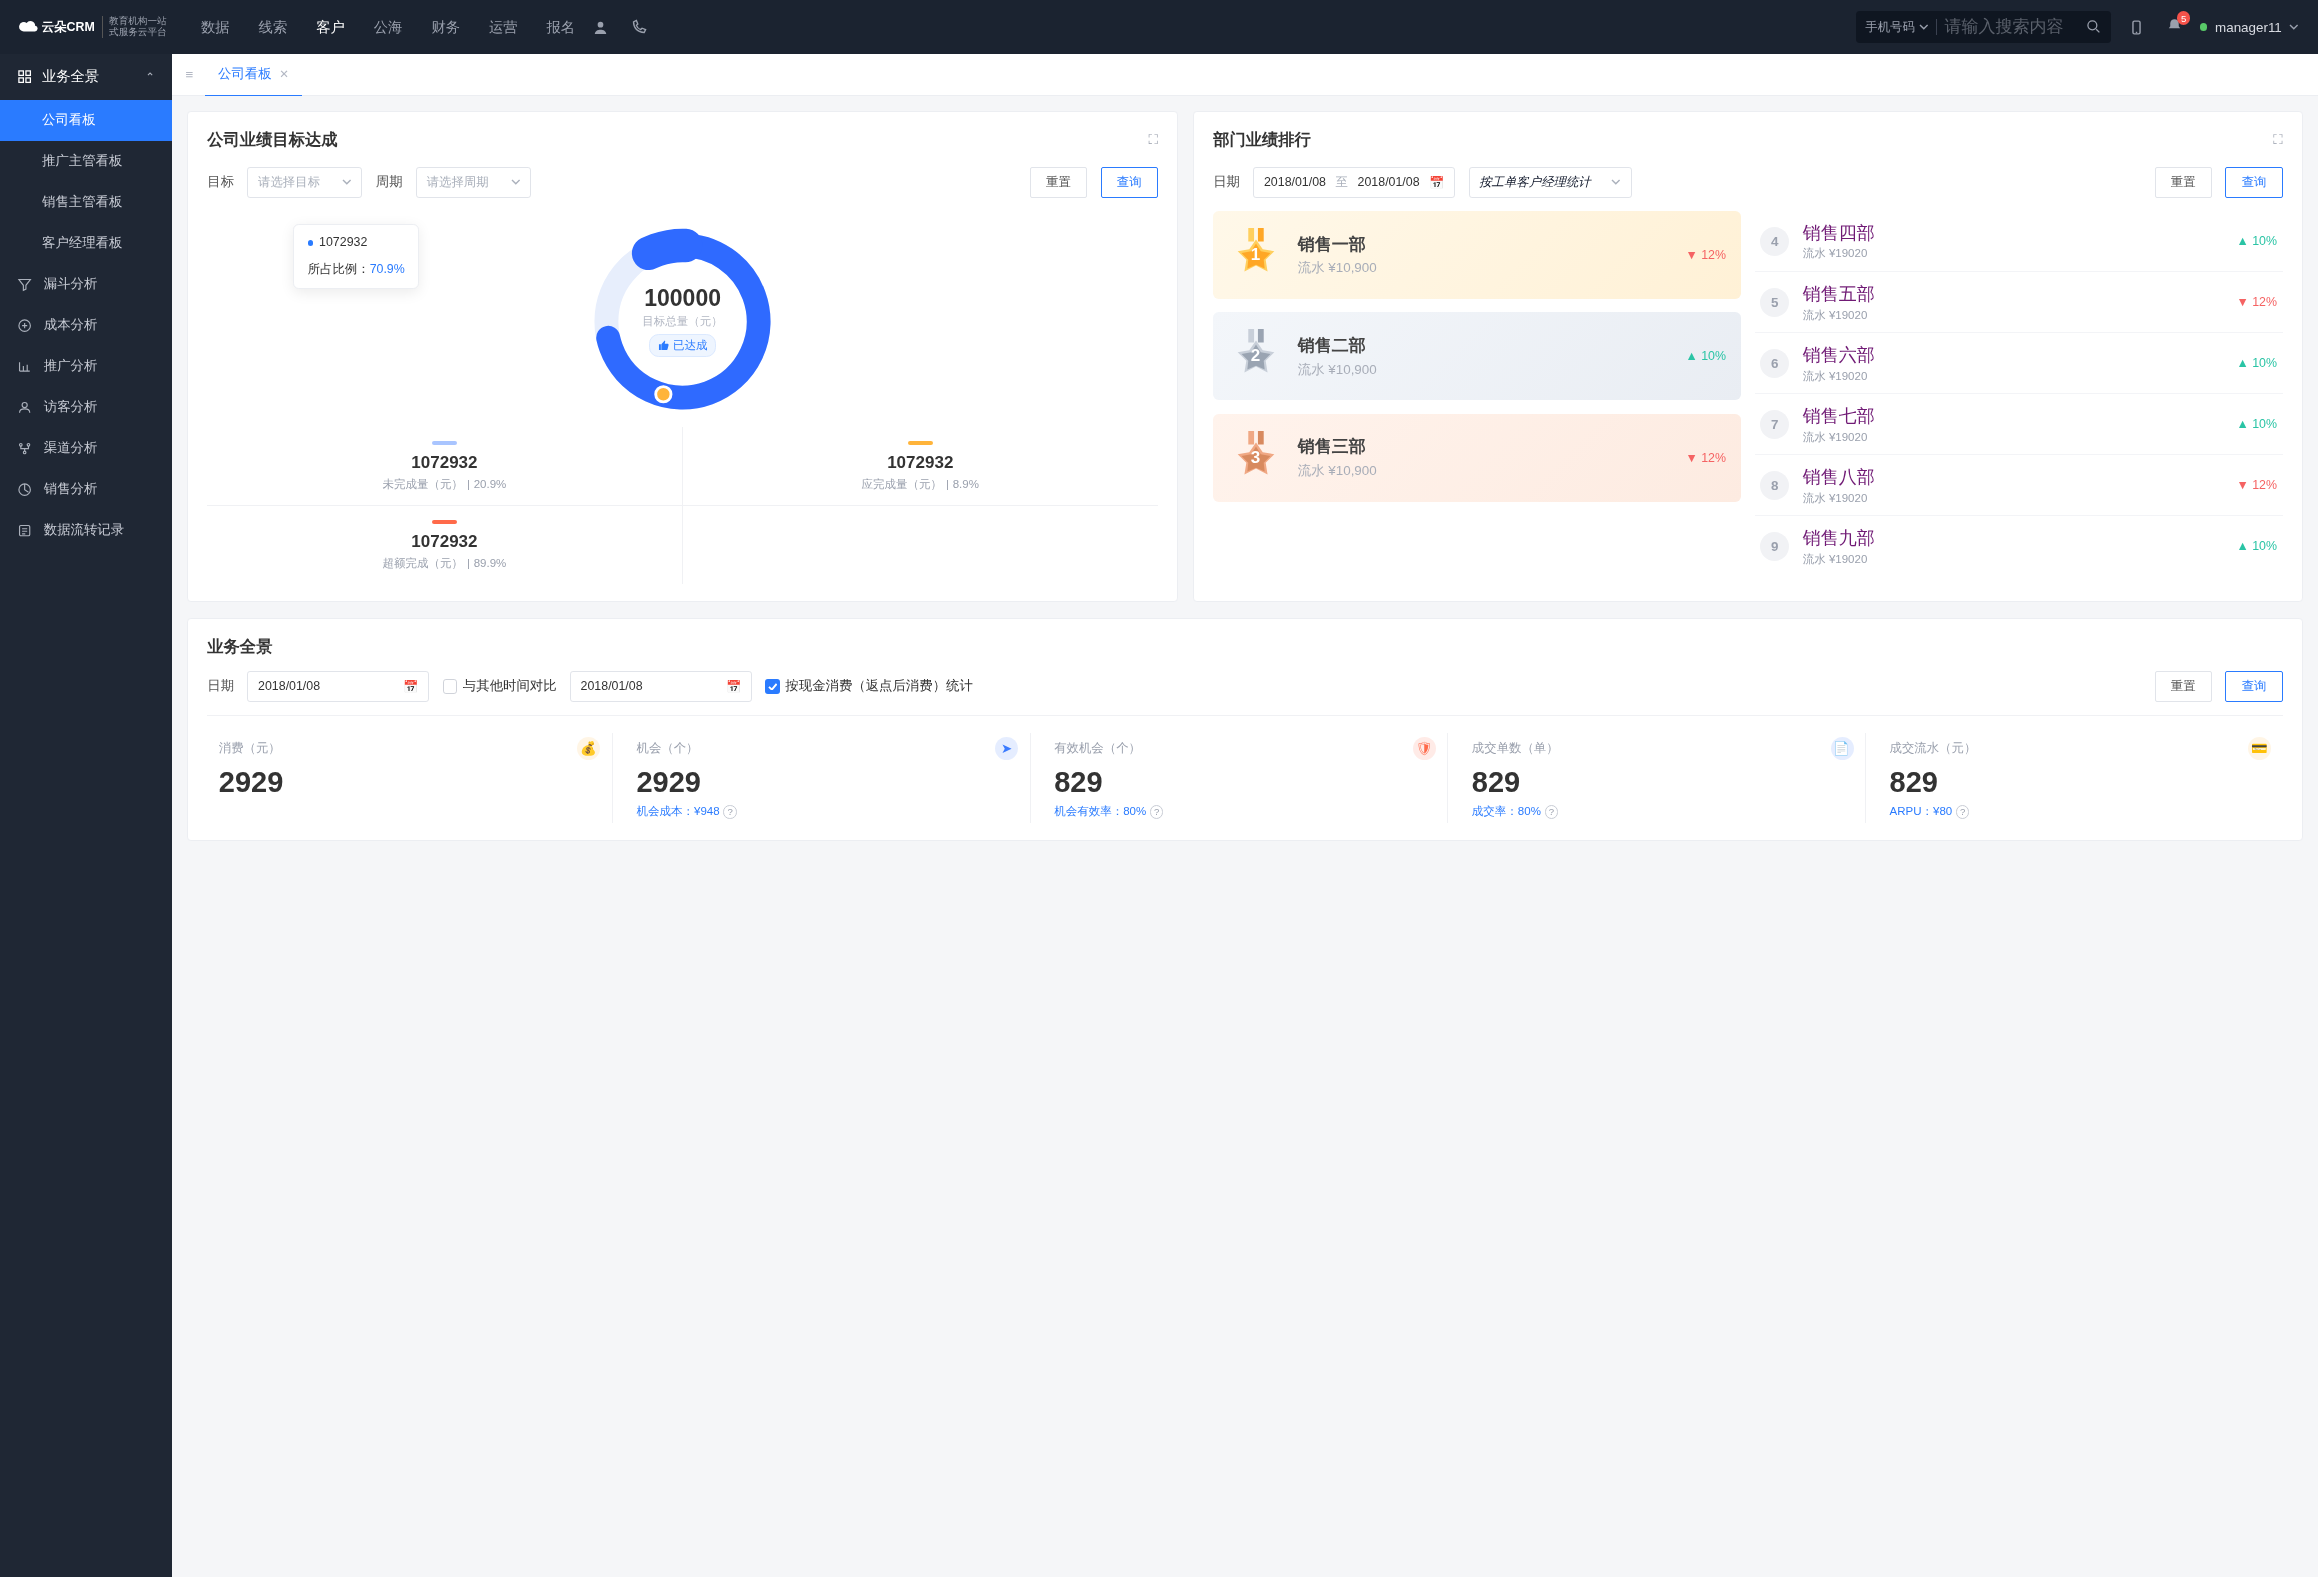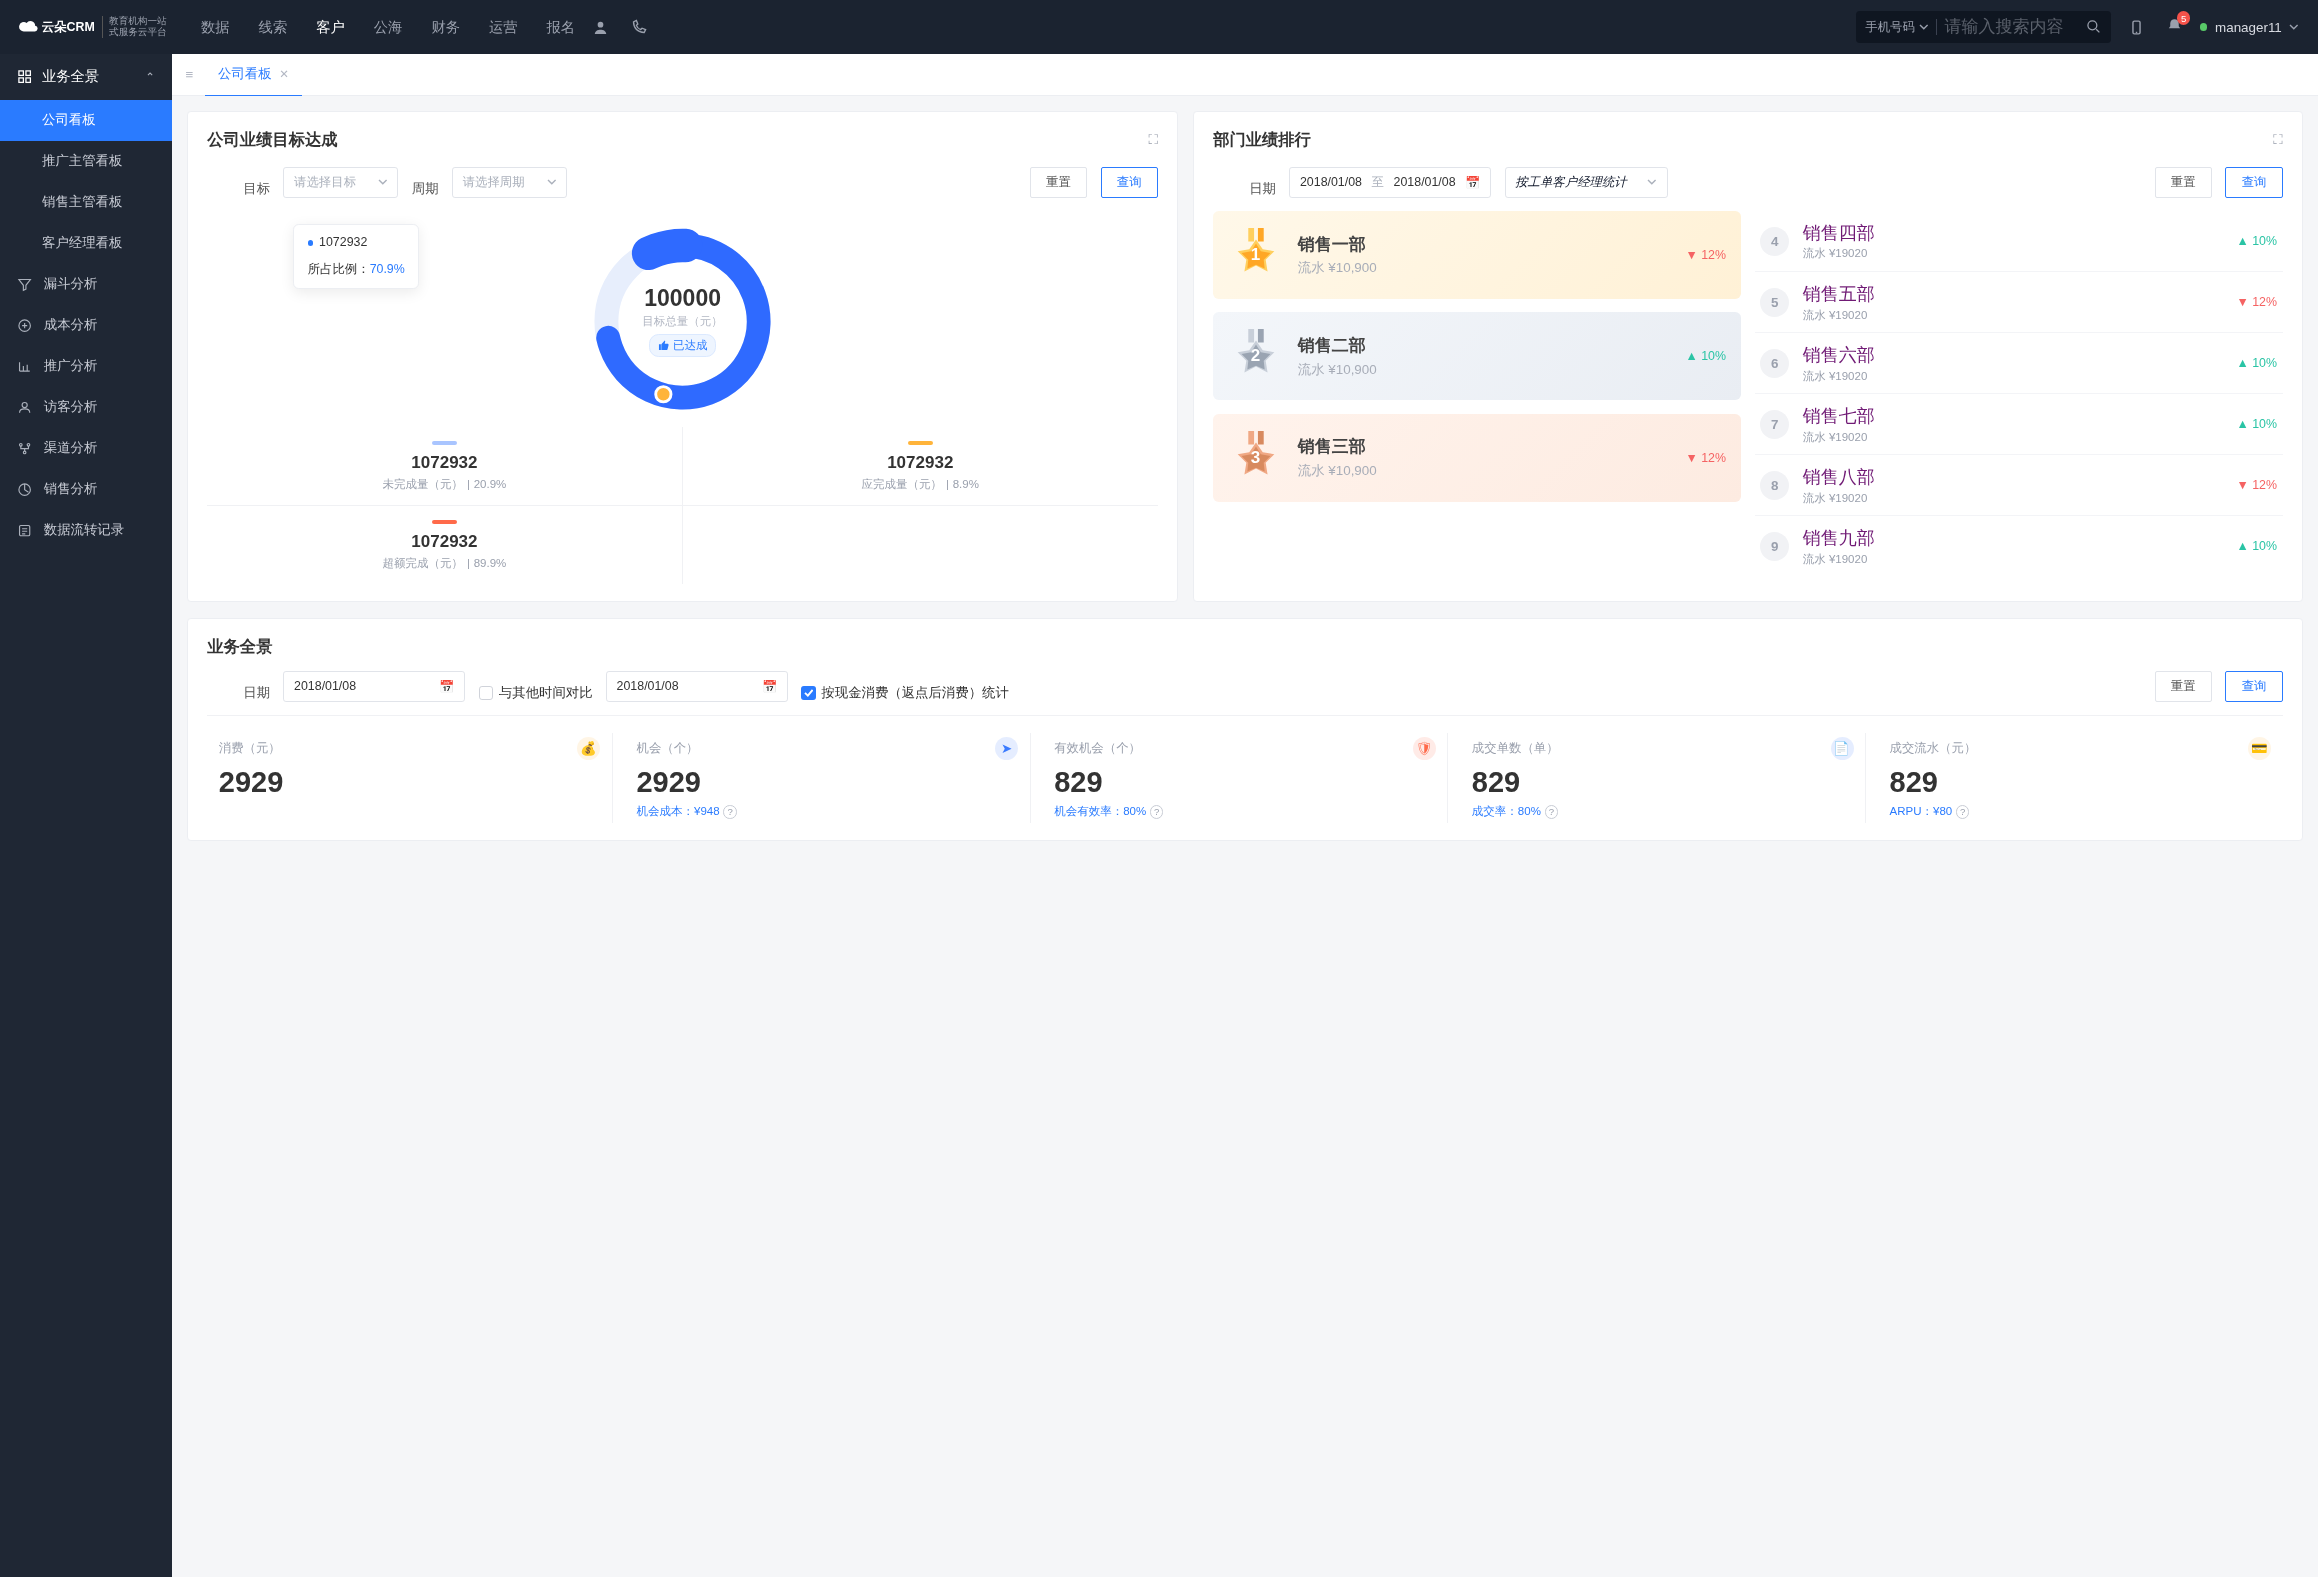--- a/index.html
+++ b/index.html
@@ -42,21 +42,21 @@
 .tab-chip { border-bottom: 1.9px solid #2a7bff; padding: 11.5px 13.4px; display: flex; align-items: center; gap: 7.6px; color: #2a7bff; }
 .tab-close { color: #b2b7c3; font-size: 11.5px; cursor: pointer; }
 
 .workspace { padding: 15.3px; display: grid; grid-template-columns: 1fr 1.12fr; gap: 15.3px; }
 .card { background: #fff; border: 1px solid #eceef2; border-radius: 3.8px; padding: 17px 19px; }
 .card-wide { grid-column: 1 / -1; }
 .card-head { display: flex; align-items: center; justify-content: space-between; margin-bottom: 15.3px; }
 .card-title { font-size: 16.3px; font-weight: 600; color: #333; }
 .expand-icon { color: #9aa0ad; cursor: pointer; }
 
-.filter-row { display: flex; align-items: flex-end; gap: 13.4px; margin-bottom: 13.4px; flex-wrap: wrap; margin-left: 36px; }
+.filter-row { display: flex; align-items: center; gap: 13.4px; margin-bottom: 13.4px; flex-wrap: wrap; }
 .flabel { color: #555; font-size: 13.4px; }
 .select-box { border: 1px solid #e1e4ea; border-radius: 2.9px; height: 31px; padding: 0 9.6px; display: flex; align-items: center; gap: 7.6px; color: #aab0bb; font-size: 12.4px; cursor: pointer; min-width: 115px; justify-content: space-between; }
 .date-range { display: flex; align-items: center; gap: 9.6px; border: 1px solid #e1e4ea; border-radius: 2.9px; height: 31px; padding: 0 9.6px; font-size: 12.4px; color: #333; }
 .date-sep { color: #aab0bb; }
 .date-cal { color: #aab0bb; }
 .btn { height: 31px; padding: 0 15.3px; border: 1px solid #e1e4ea; border-radius: 2px; background: #fff; cursor: pointer; font-size: 12.4px; color: #555; }
 .btn.primary { border-color: #2a7bff; color: #2a7bff; }
 
 
 .donut-zone { display: flex; flex-direction: column; align-items: center; position: relative; padding: 9.6px 0 5.7px; }

